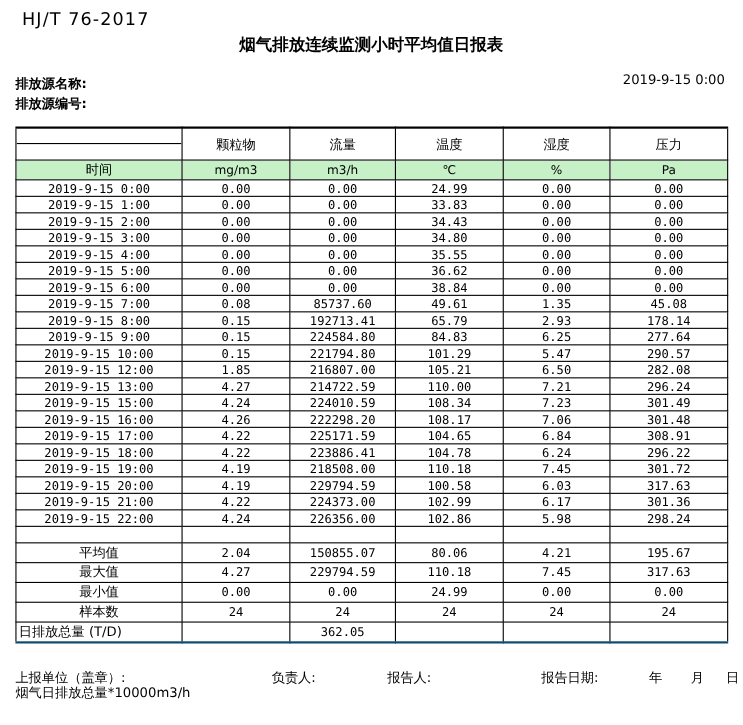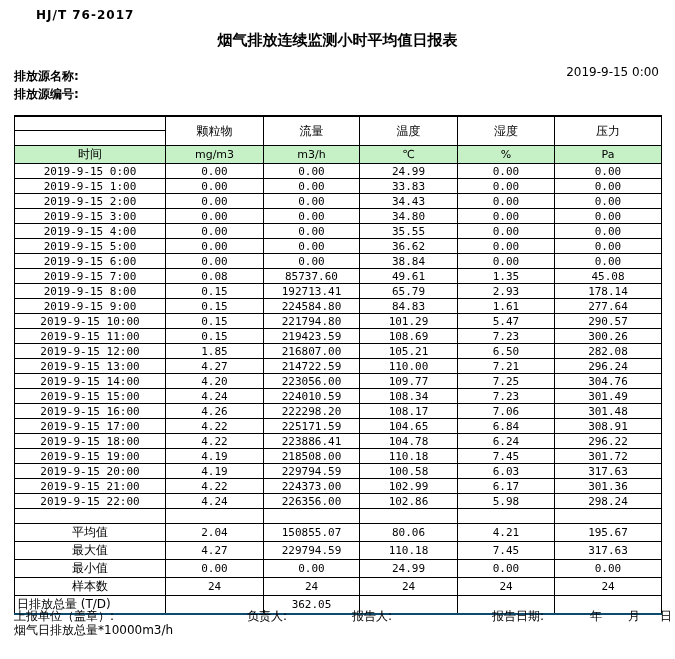--- a/index.html
+++ b/index.html
@@ -6,22 +6,22 @@
   body {
     width: 675px; height: 659px;
     background: #ffffff;
     color: #000000;
     font-family: "DejaVu Sans", "Liberation Sans", sans-serif;
     overflow: hidden;
   }
   .page { position: relative; width: 675px; height: 659px; }
 
   .standard-no {
-    position: absolute; left: 36px; top: 8px;
-    font-size: 12px; font-weight: bold; letter-spacing: 1px;
+    position: absolute; left: 20px; top: 8px;
+    font-size: 16px; font-weight: normal; letter-spacing: 1px;
   }
   .report-title {
     position: absolute; left: 0; top: 31px; width: 675px;
     text-align: center; font-size: 15px; font-weight: bold;
   }
   .info-line1 { position: absolute; left: 14px; top: 65px; width: 647px; }
   .info-line2 { position: absolute; left: 14px; top: 83px; width: 647px; }
   .info-label { font-size: 12px; font-weight: bold; margin-top: 28px; }
   .report-datetime { position: absolute; right: 16px; top: 65px; font-size: 12px; font-weight: normal; }
 
@@ -189,62 +189,46 @@
           <td>192713.41</td>
           <td>65.79</td>
           <td>2.93</td>
           <td>178.14</td>
         </tr>
         <tr>
           <td class="time-cell">2019-9-15 9:00</td>
           <td>0.15</td>
           <td>224584.80</td>
           <td>84.83</td>
-          <td>1.61</td>
+          <td>6.25</td>
           <td>277.64</td>
         </tr>
         <tr>
           <td class="time-cell">2019-9-15 10:00</td>
           <td>0.15</td>
           <td>221794.80</td>
           <td>101.29</td>
           <td>5.47</td>
           <td>290.57</td>
         </tr>
         <tr>
-          <td class="time-cell">2019-9-15 11:00</td>
-          <td>0.15</td>
-          <td>219423.59</td>
-          <td>108.69</td>
-          <td>7.23</td>
-          <td>300.26</td>
-        </tr>
-        <tr>
           <td class="time-cell">2019-9-15 12:00</td>
           <td>1.85</td>
           <td>216807.00</td>
           <td>105.21</td>
           <td>6.50</td>
           <td>282.08</td>
         </tr>
         <tr>
           <td class="time-cell">2019-9-15 13:00</td>
           <td>4.27</td>
           <td>214722.59</td>
           <td>110.00</td>
           <td>7.21</td>
           <td>296.24</td>
-        </tr>
-        <tr>
-          <td class="time-cell">2019-9-15 14:00</td>
-          <td>4.20</td>
-          <td>223056.00</td>
-          <td>109.77</td>
-          <td>7.25</td>
-          <td>304.76</td>
         </tr>
         <tr>
           <td class="time-cell">2019-9-15 15:00</td>
           <td>4.24</td>
           <td>224010.59</td>
           <td>108.34</td>
           <td>7.23</td>
           <td>301.49</td>
         </tr>
         <tr>

